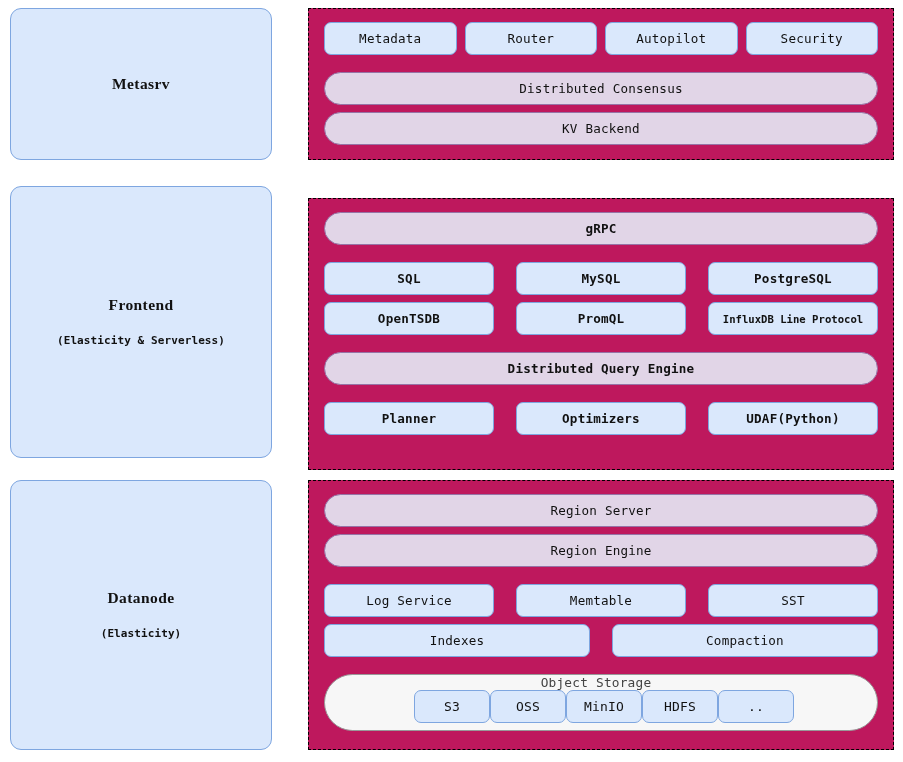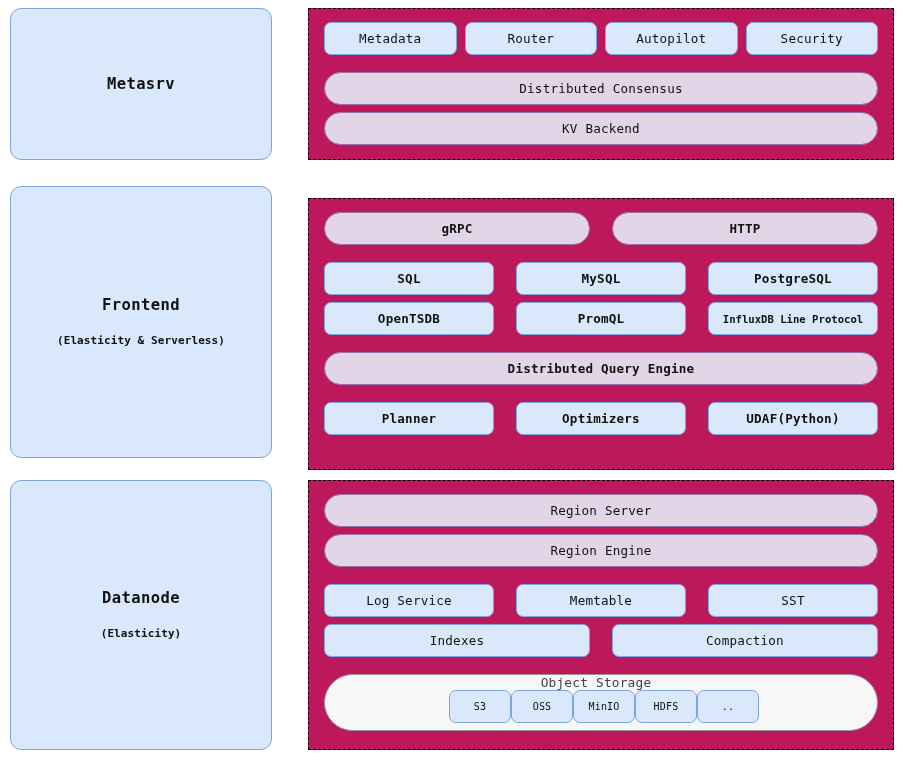--- a/index.html
+++ b/index.html
@@ -38,20 +38,21 @@
     align-items: center;
     justify-content: center;
     text-align: center;
     color: #111111;
   }
   .component-title {
     font-size: 15.5px;
     font-weight: bold;
     letter-spacing: 0.4px;
     line-height: 1.35;
+    font-family: Liberation Serif, serif;
   }
   .component-subtitle {
     font-size: 11px;
     font-weight: bold;
     letter-spacing: 0.1px;
     line-height: 1.45;
     margin-top: 18px;
   }
 
   
@@ -123,29 +124,29 @@
     margin-right: 16px;
   }
   .storage-items {
     display: flex;
     flex-direction: row;
     flex: 1 1 auto;
     justify-content: space-between;
   }
   .storage-chip {
     box-sizing: border-box;
-    width: 62px;
+    width: 76px;
     height: 33px;
     background: #dae8fc;
     border: 1.3px solid #7ea6e0;
     border-radius: 7px;
     display: flex;
     align-items: center;
     justify-content: center;
-    font-size: 10px;
+    font-size: 13px;
     color: #111111;
     letter-spacing: 0.2px;
   }
 </style>
 </head>
 <body>
 
 <div class="diagram">
 
   <div class="band" style="left:0px; top:0px; width:903px; height:176px;">
@@ -178,21 +179,20 @@
 
     <div class="component-card" style="position:absolute; left:10px; top:10px; width:262px; height:272px;">
       <div class="component-title">Frontend</div>
       <div class="component-subtitle">(Elasticity &amp; Serverless)</div>
     </div>
 
     <div class="detail-panel" style="position:absolute; left:308px; top:22px; width:586px; height:272px;font-weight:bold;">
 
       <div class="row gap-lg">
         <div class="chip purple">gRPC</div>
-        <div class="chip purple">HTTP</div>
       </div>
 
       <div class="row gap-lg group-start">
         <div class="chip blue">SQL</div>
         <div class="chip blue">MySQL</div>
         <div class="chip blue">PostgreSQL</div>
       </div>
 
       <div class="row gap-lg">
         <div class="chip blue">OpenTSDB</div>

